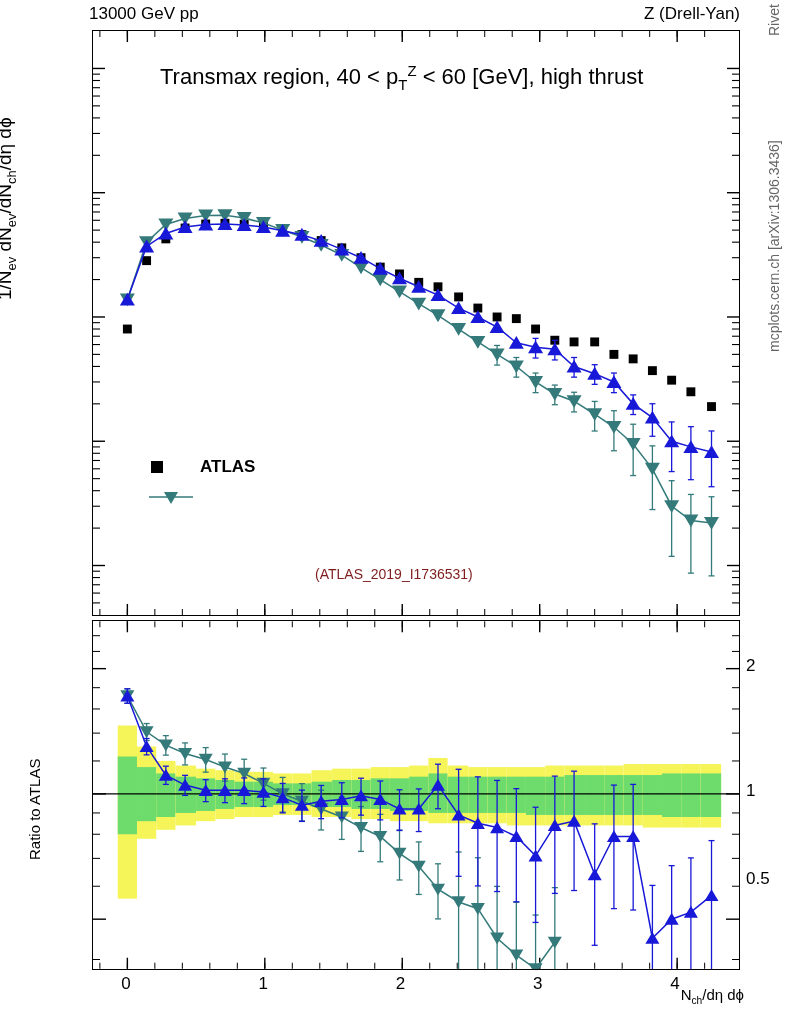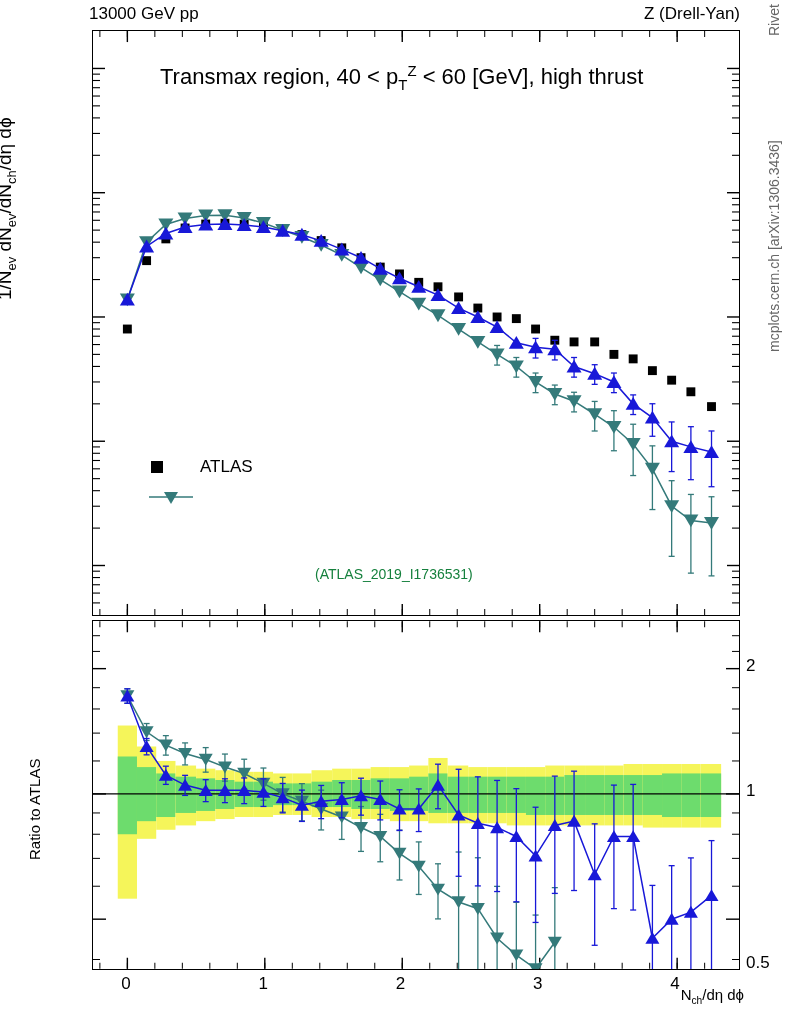--- a/index.html
+++ b/index.html
@@ -30,24 +30,24 @@
   .ylabel-ratio{
     left:26px;top:860px;transform:rotate(-90deg);transform-origin:left top;
     font-size:15px;
   }
   .xlabel{right:42px;top:986px;font-size:15px;}
 
   
   .rightnote{font-size:14px;color:#666;transform:rotate(-90deg);transform-origin:left top;}
 
   .title{left:160px;top:62px;font-size:22px;}
-  .watermark{left:315px;top:566px;font-size:14px;color:#15803d;}
+  .watermark{left:315px;top:566px;font-size:14px;color:#7f1d1d;}
 
   
-  .legend{left:148px;top:452px;font-size:17px;}
+  .legend{left:148px;top:452px;font-size:17px;font-weight:bold;}
   .legend-row{display:flex;align-items:center;height:30px;}
   .legend-mark{width:46px;text-align:center;}
   .legend-label{margin-left:6px;}
 
   .tick-lab{font-size:17px;}
   .ratio-tick-lab{font-size:17px;}
   sub{font-size:0.68em;}
   sup{font-size:0.68em;}
 </style>
 </head>
@@ -746,21 +746,21 @@
         <polygon points="617.5531914893617,267.53858153999107 624.5531914893617,279.4385815399911 610.5531914893617,279.4385815399911" fill="#1818d8"></polygon>
       </svg>
   </div>
 
   <div class="abs txt tick-lab" id="main-yticks"></div>
 
   <div class="abs txt ratio-tick-lab" id="ratio-yticks-left"></div>
   <div class="abs txt ratio-tick-lab" id="ratio-yticks-right">
       <div class="abs txt ratio-tick-lab" style="top: 656.341px; left: 746px;">2</div>
       <div class="abs txt ratio-tick-lab" style="top: 781.411px; left: 746px;">1</div>
-      <div class="abs txt ratio-tick-lab" style="top: 953px; left: 746px; text-align: center;">0.5</div>
+      <div class="abs txt ratio-tick-lab" style="top: 869px; left: 746px; text-align: center;">0.5</div>
     </div>
   <div class="abs txt tick-lab" id="x-ticks">
       <div class="abs txt tick-lab" style="left: 121.309px; top: 974px;">0</div>
       <div class="abs txt tick-lab" style="left: 258.543px; top: 974px;">1</div>
       <div class="abs txt tick-lab" style="left: 395.777px; top: 974px;">2</div>
       <div class="abs txt tick-lab" style="left: 533.011px; top: 974px;">3</div>
       <div class="abs txt tick-lab" style="left: 670.245px; top: 974px;">4</div>
     </div>
 
   <div class="abs legend">

